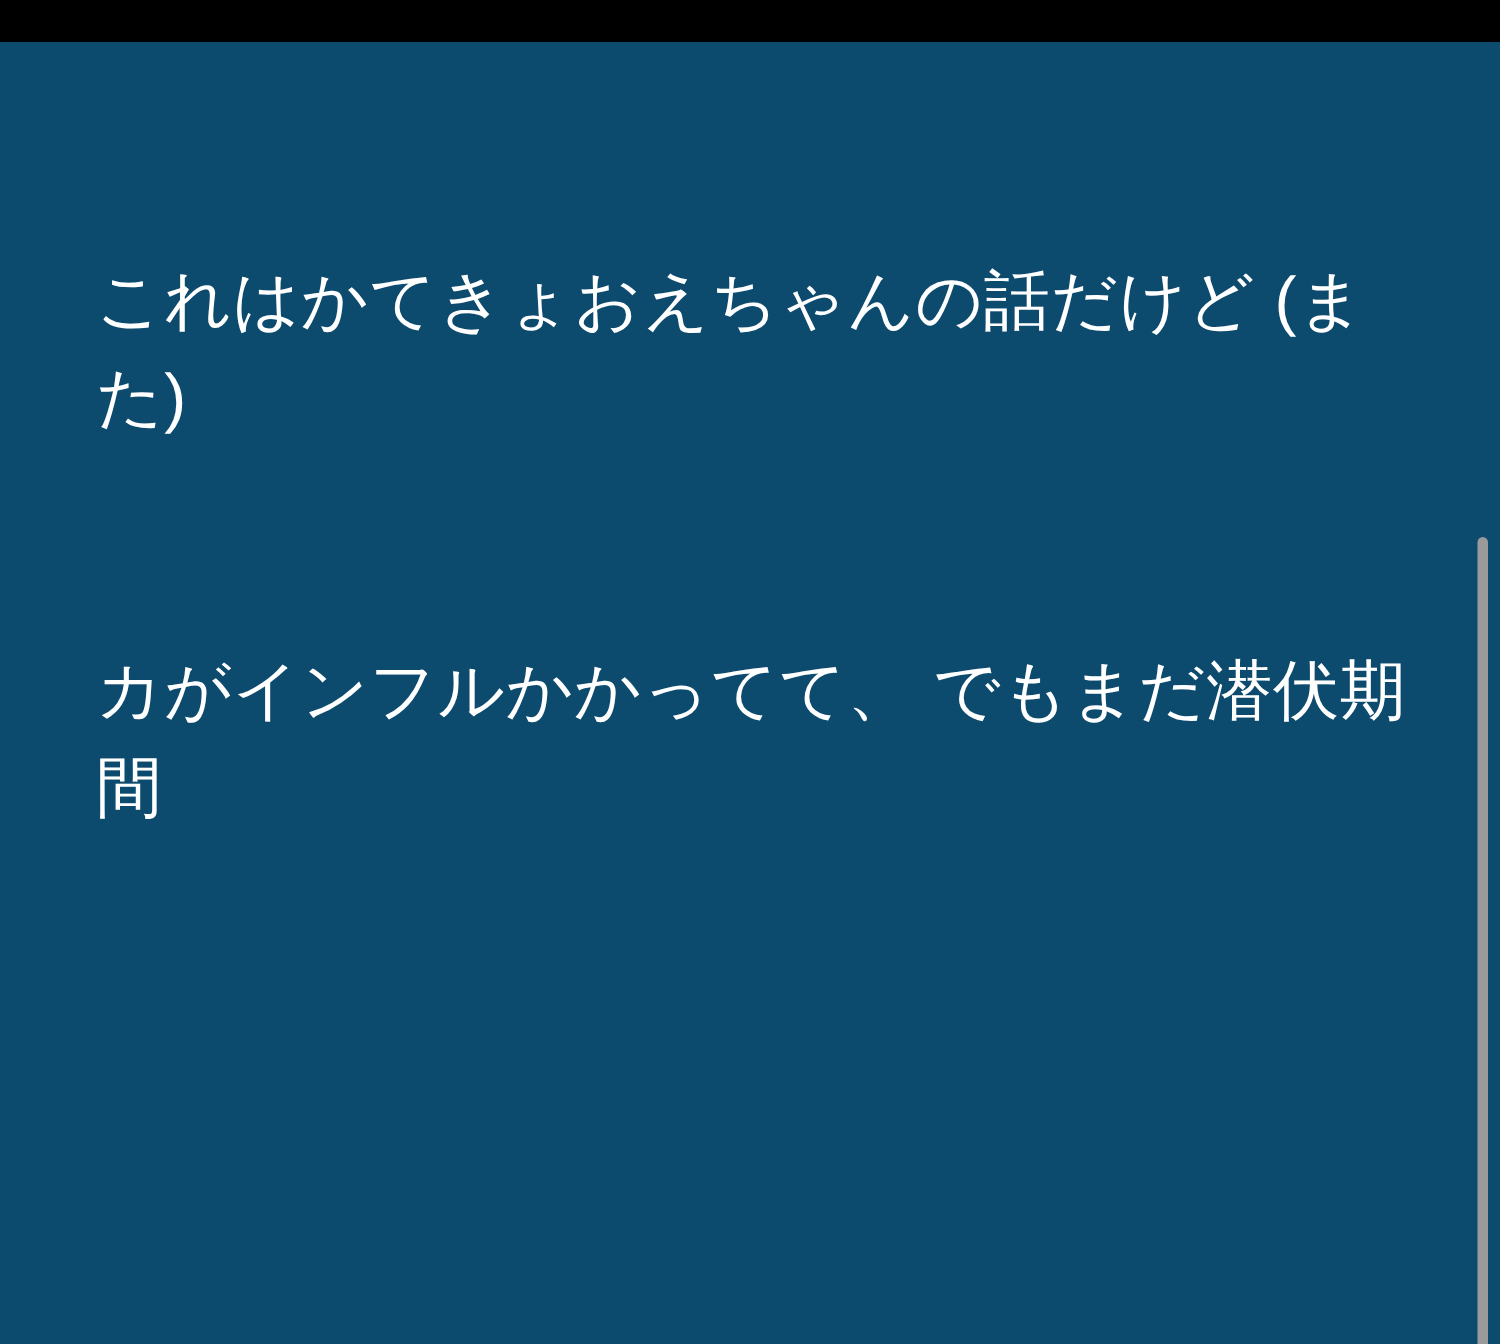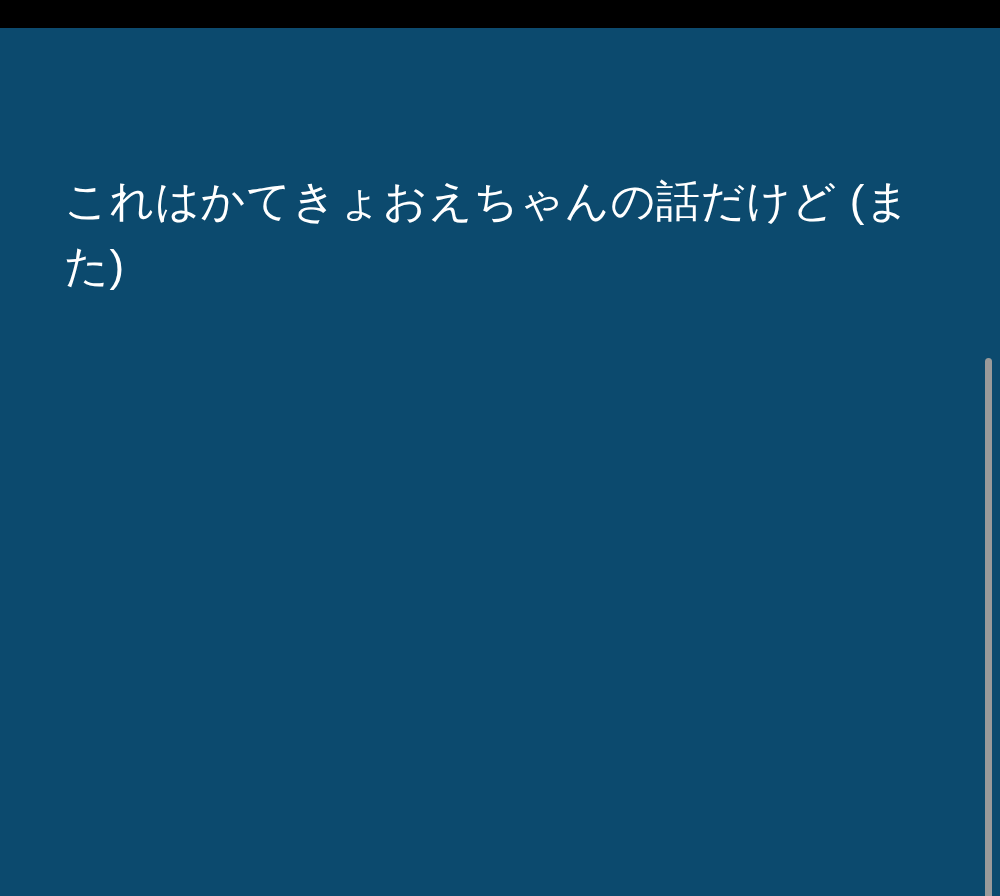--- a/index.html
+++ b/index.html
@@ -56,20 +56,21 @@
     border-radius: 4px;
   }
 </style>
 </head>
 <body>
 
 <div class="screen">
 
   <div class="text-body">
     <p>これはかてきょおえちゃんの話だけど (また)</p>
+    <p>カがインフルかかってて、 でもまだ潜伏期間</p>
     
     
     
     
     
     
     
     
     
     

